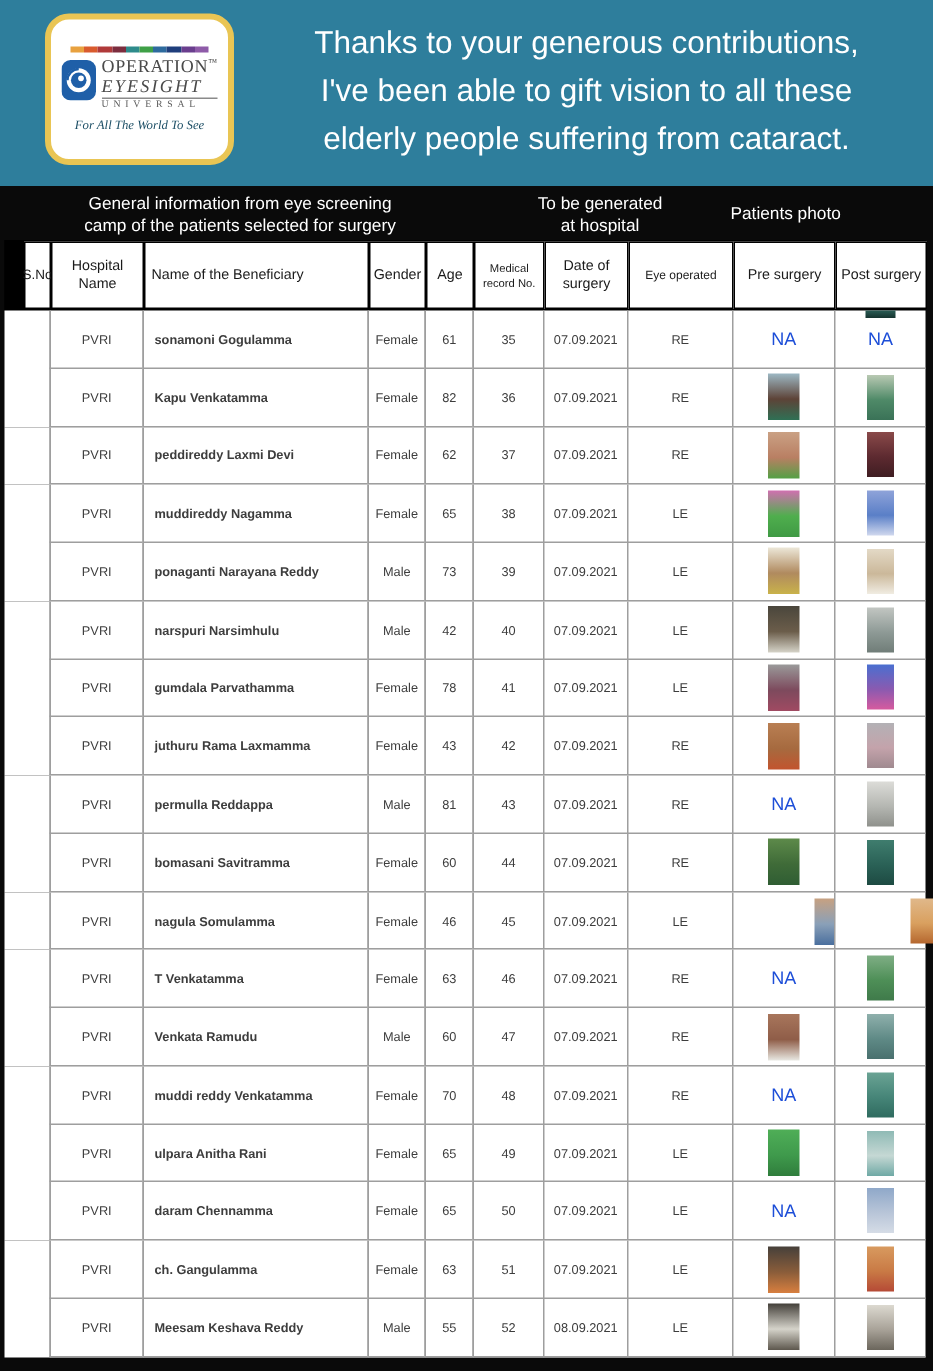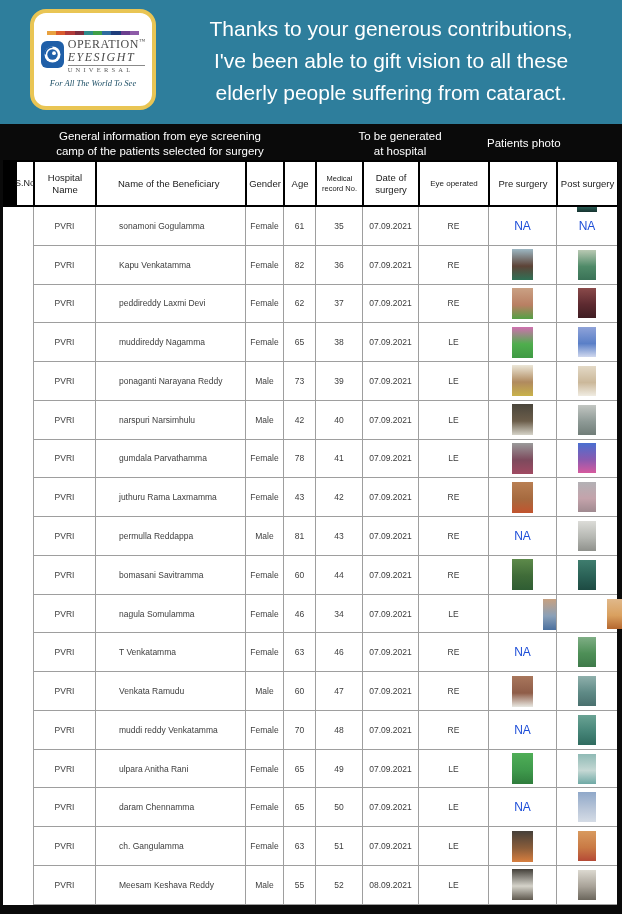--- a/index.html
+++ b/index.html
@@ -45,33 +45,33 @@
   .header-row{
     position:absolute;top:160px;left:3px;width:614px;height:47px;
     background:#000;border:1px solid #000;box-sizing:border-box;
   }
   .header-row .hcell{
     background:#fff;border:1px solid #000;box-sizing:border-box;
     display:flex;align-items:center;justify-content:center;text-align:center;
     font-size:9.5px;color:#1a1a1a;line-height:1.25;padding:1px;
   }
   .hcell.h-sno{font-size:9px;margin-left:12px;}
-  .hcell.h-name{justify-content:flex-start;text-align:center;padding-left:21px;}
+  .hcell.h-name{justify-content:flex-start;text-align:center;padding-left:4px;}
   .hcell.h-record{font-size:7.5px;}
   .hcell.h-eye{font-size:8px;}
   .table-body{position:absolute;top:207px;left:3px;width:614px;}
   .row{height:38.78px;}
   .row .cell{
     background:#fff;box-sizing:border-box;
     border-left:1px solid #9e9e9e;border-bottom:1px solid #9e9e9e;
     display:flex;align-items:center;justify-content:center;
     font-size:8.5px;color:#3d3d3d;position:relative;overflow:visible;
   }
   .row .cell.c-sno{border:none;}
-  .row .cell.c-name{justify-content:flex-start;padding-left:23px;text-align:right;}
+  .row .cell.c-name{justify-content:flex-start;padding-left:7px;text-align:right;font-weight:bold;}
   .na-text{font-size:12px;color:#1d4ed8;}
   .photo{flex:none;}
   .photo.pre{width:21px;height:31px;}
   .photo.post{width:18px;height:30px;}
   .photo.align-right{position:absolute;right:-8px;top:4px;}
   .photo-fragment{position:absolute;top:0;left:50%;transform:translateX(-50%);width:20px;height:5px;}
 </style>
 </head>
 <body>
 
@@ -310,21 +310,21 @@
           <div class="photo post" style="background: linear-gradient(rgb(63, 125, 110) 0%, rgb(42, 97, 86) 55%, rgb(29, 74, 66) 100%);"></div>
         </div>
     </div>
 
     <div class="row grid-cols">
       <div class="cell c-sno"></div>
       <div class="cell">PVRI</div>
       <div class="cell c-name">nagula Somulamma</div>
       <div class="cell">Female</div>
       <div class="cell">46</div>
-      <div class="cell">34</div>
+      <div class="cell">45</div>
       <div class="cell">07.09.2021</div>
       <div class="cell">LE</div>
       <div class="cell">
           <div class="photo pre align-right" style="background: linear-gradient(rgb(199, 161, 129) 0%, rgb(138, 160, 184) 55%, rgb(74, 111, 158) 100%);"></div>
         </div>
       <div class="cell">
           <div class="photo post align-right" style="background: linear-gradient(rgb(224, 184, 138) 0%, rgb(217, 160, 95) 55%, rgb(181, 103, 47) 100%);"></div>
         </div>
     </div>
 

